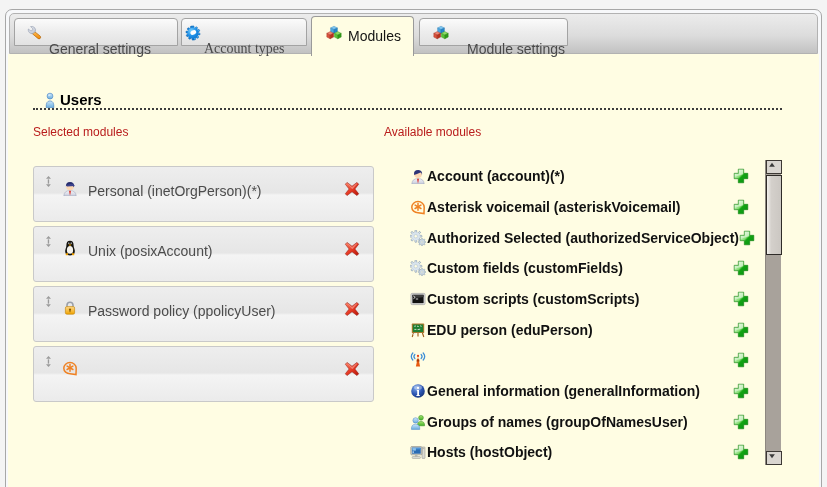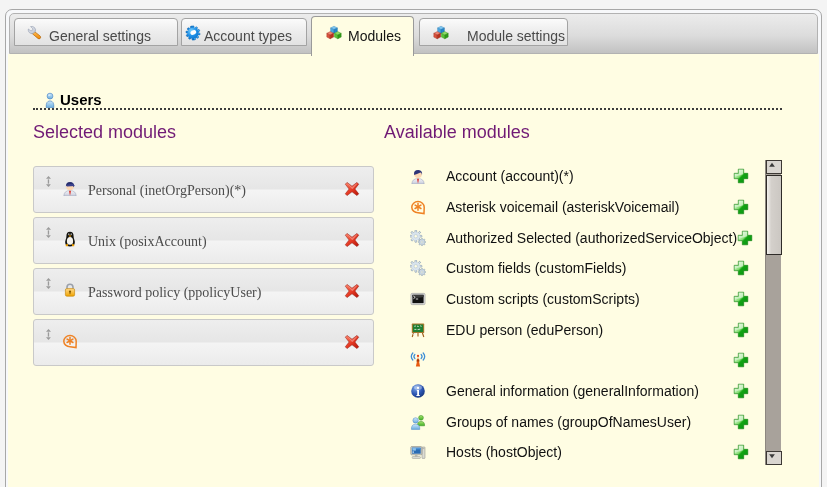--- a/index.html
+++ b/index.html
@@ -15,55 +15,55 @@
     background:linear-gradient(180deg,#ececec 0%,#dcdcdc 55%,#c2c2c2 100%); }
   .content { position:absolute; left:2px; top:44px; width:811px; bottom:0;
     background:#fffde3; }
 
   
   .tab { position:absolute; top:8px; height:28px; border:1px solid #a3a3a3;
     border-radius:4px 4px 0 0;
     background:linear-gradient(180deg,#fbfbfb 0%,#eeeeee 45%,#e2e2e2 100%);
     display:flex; align-items:flex-start; z-index:2; cursor:pointer; }
   .tab .ticon { margin-top:6px; width:16px; height:16px; flex:none; }
-  .tab .lbl { margin-top:9px; font-size:14px; line-height:16px; color:#4a4a4a; white-space:nowrap; }
+  .tab .lbl { margin-top:22px; font-size:14px; line-height:16px; color:#4a4a4a; white-space:nowrap; }
   .tab-1 { left:8px;   width:164px; } .tab-1 .ticon { margin-left:11px; } .tab-1 .lbl { margin-left:7px; }
-  .tab-2 { left:175px; width:126px; } .tab-2 .ticon { margin-left:3px;  } .tab-2 .lbl { margin-left:3px; }
+  .tab-2 { left:175px; width:126px;font-family:Liberation Serif, serif; } .tab-2 .ticon { margin-left:3px;  } .tab-2 .lbl { margin-left:3px; }
   .tab-4 { left:413px; width:149px;gap:14px; } .tab-4 .ticon { margin-left:13px; } .tab-4 .lbl { margin-left:4px; }
   .tab-3 { left:305px; width:103px; top:6px; height:40px; border-color:#9a9a9a;
     border-bottom:none; background:#fffde3; z-index:3; }
   .tab-3 .ticon { margin-left:14px; margin-top:8px; }
   .tab-3 .lbl { margin-top:11px; margin-left:6px; color:#141414; }
 
   
   .users-head { position:absolute; left:33px; top:88px; width:749px; height:22px;
     border-bottom:2px dotted #3c3c3c; display:flex; align-items:flex-end; }
   .users-head .uicon { width:16px; height:16px; margin-left:9px; margin-top:3px; }
   .users-head .utxt { margin-left:2px; margin-top:3px; font-size:15px; font-weight:bold;
     line-height:16px; color:#000; }
 
   
-  .colhead { position:absolute; top:124px; font-size:18px; line-height:16px; color:#701a75; }
+  .colhead { position:absolute; top:124px; font-size:12px; line-height:16px; color:#b91c1c; }
   .colhead.left { left:33px; } .colhead.right { left:384px; }
 
   
   .sel-list { position:absolute; left:33px; top:166px; width:341px; }
-  .sel-box { position:relative; width:341px; height:47px; margin-bottom:4px;
+  .sel-box { position:relative; width:341px; height:56px; margin-bottom:4px;
     border:1px solid #c9c9c9; border-radius:3px;
-    background:linear-gradient(180deg,#eeeeee 0%,#e6e6e6 48%,#f4f4f4 52%,#ebebeb 100%);font-family:Liberation Serif, serif; }
+    background:linear-gradient(180deg,#eeeeee 0%,#e6e6e6 48%,#f4f4f4 52%,#ebebeb 100%); }
   .sel-box .handle { position:absolute; left:10px; top:8px; width:9px; height:13px; cursor:move; }
   .sel-box .micon { position:absolute; left:28px; top:13px; width:16px; height:16px; }
   .sel-box .mlbl { position:absolute; left:54px; top:16px; font-size:14px; line-height:16px; color:#4c4c4c; white-space:nowrap; }
   .sel-box .del { position:absolute; right:13px; top:14px; width:16px; height:16px; cursor:pointer; border:none; background:none; padding:0; }
 
   
   .avail-list { position:absolute; left:408px; top:161px; width:341px; }
   .avail-row { display:flex; align-items:center; height:30.66px; }
   .avail-row .micon { width:16px; height:16px; flex:none; margin-left:2px; }
-  .avail-row .mlbl { margin-left:20px; font-size:14px; line-height:16px; color:#111; white-space:nowrap; }
+  .avail-row .mlbl { margin-left:1px; font-size:14px; line-height:16px; color:#111; white-space:nowrap;font-weight:bold; }
   .avail-row .add { margin-left:auto; width:16px; height:16px; flex:none; cursor:pointer; border:none; background:none; padding:0; }
 
   
   .vscroll { position:absolute; left:765px; top:160px; width:16px; height:305px;
     background:#a8a29b; border-left:1px solid #8d8780; }
   .sbtn { position:absolute; left:0; width:16px; height:14px; background:#d9d5d0;
     border:1px solid #3c3834; display:flex; align-items:center; justify-content:center; }
   .sbtn.up { top:0; } .sbtn.down { bottom:0; height:14px; }
   .sthumb { position:absolute; left:0; top:14.5px; width:16px; height:80px;
     border:1px solid #2e2b28; background:linear-gradient(90deg,#f4f2ef 0%,#d4d0cb 30%,#cbc7c2 100%); }

